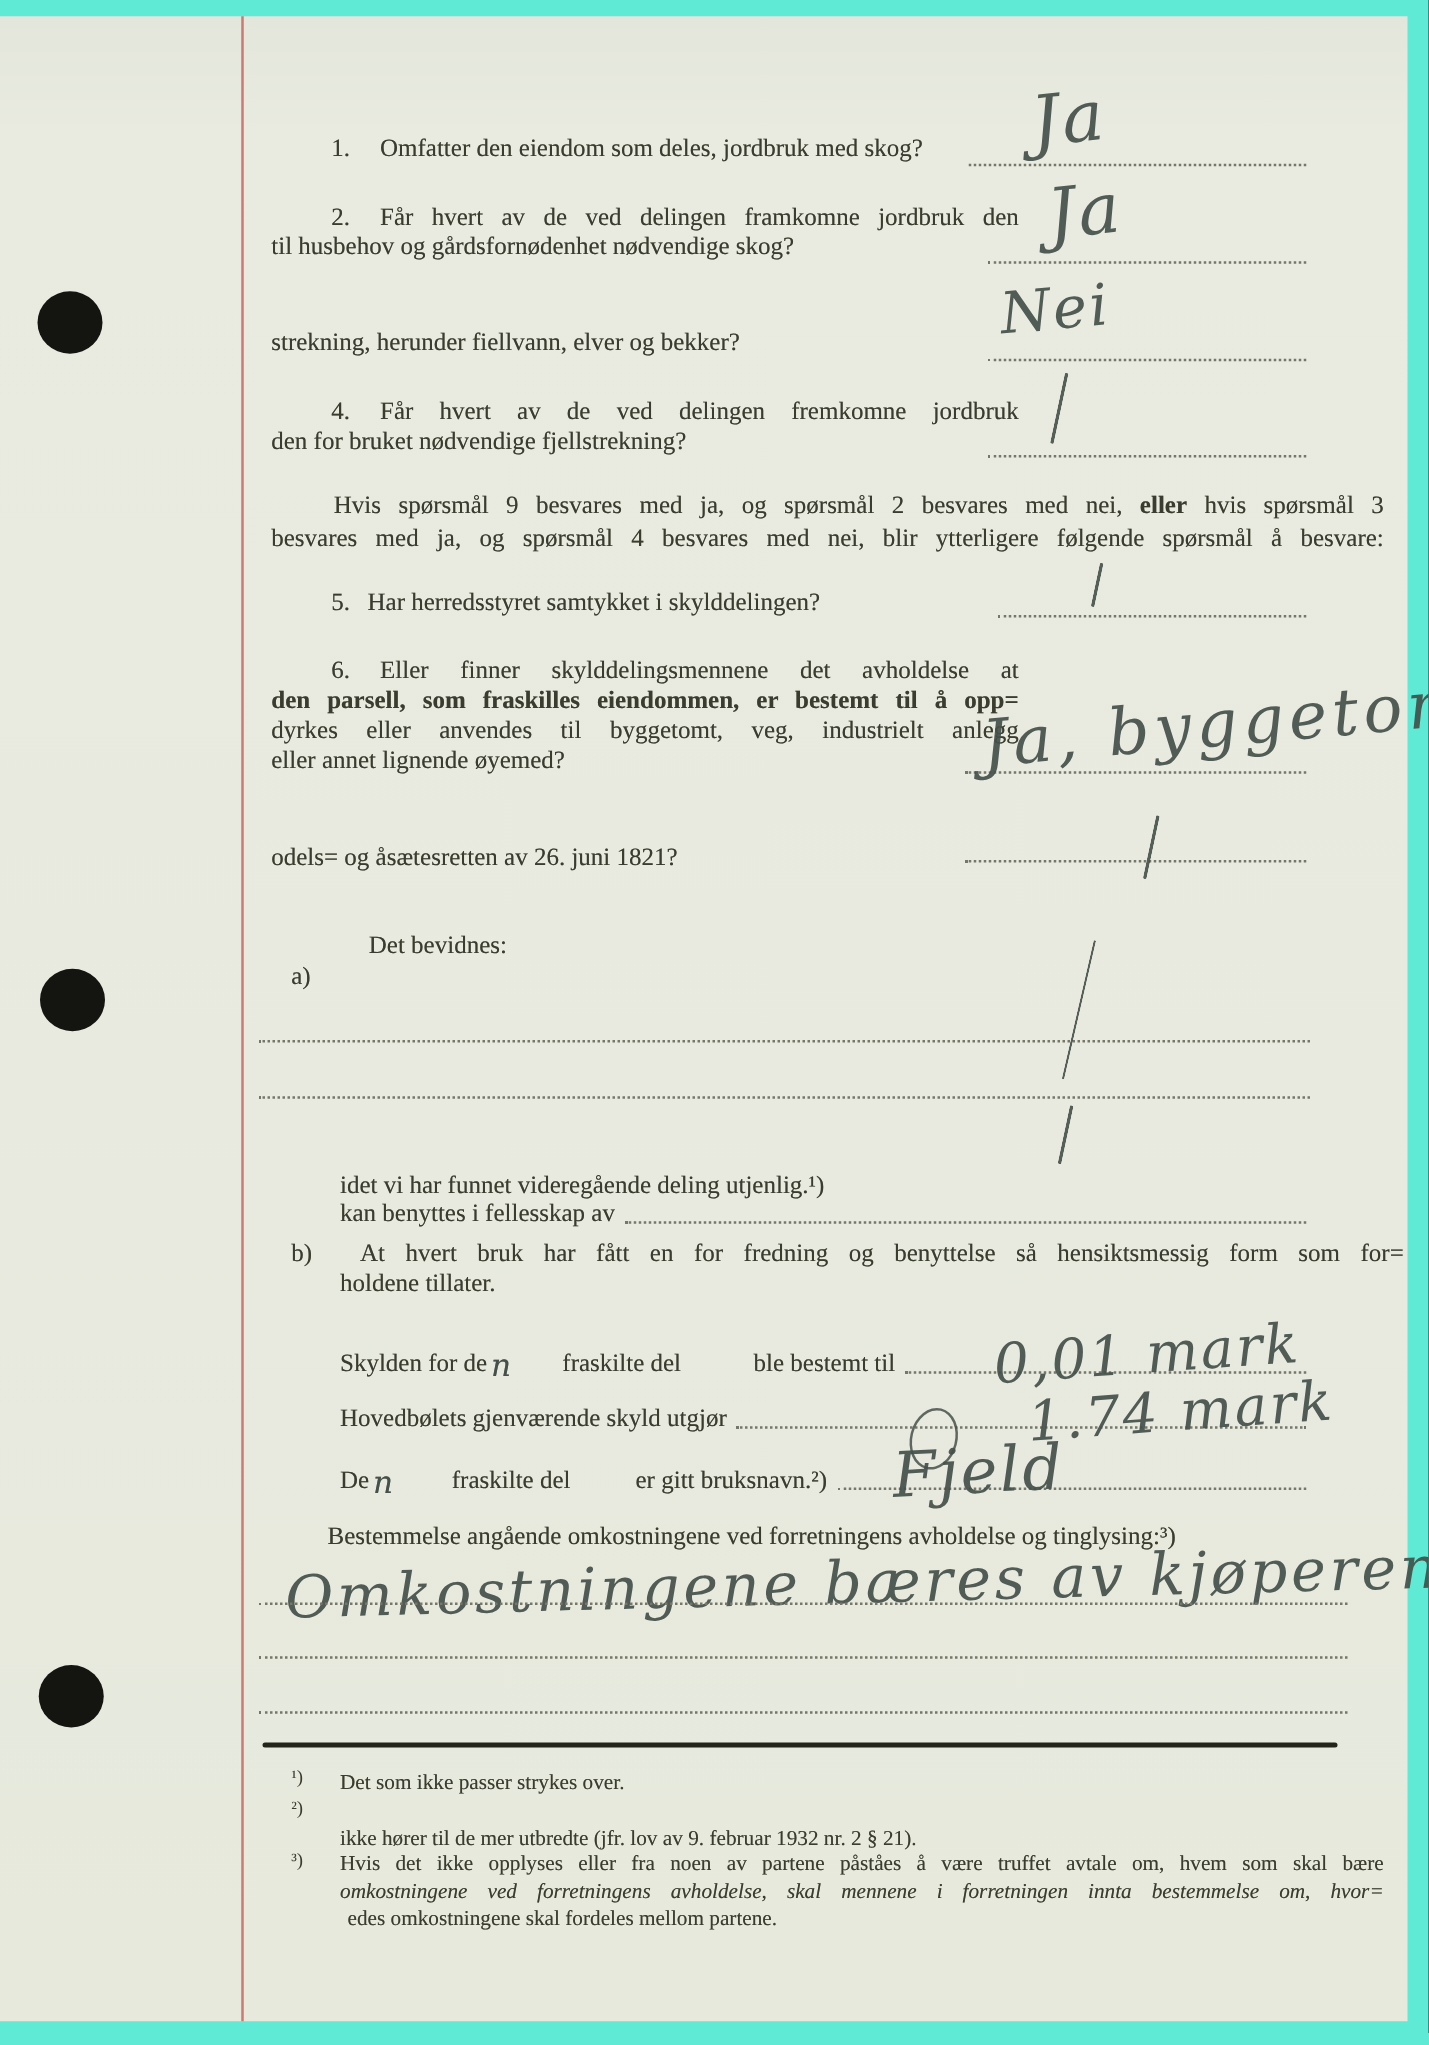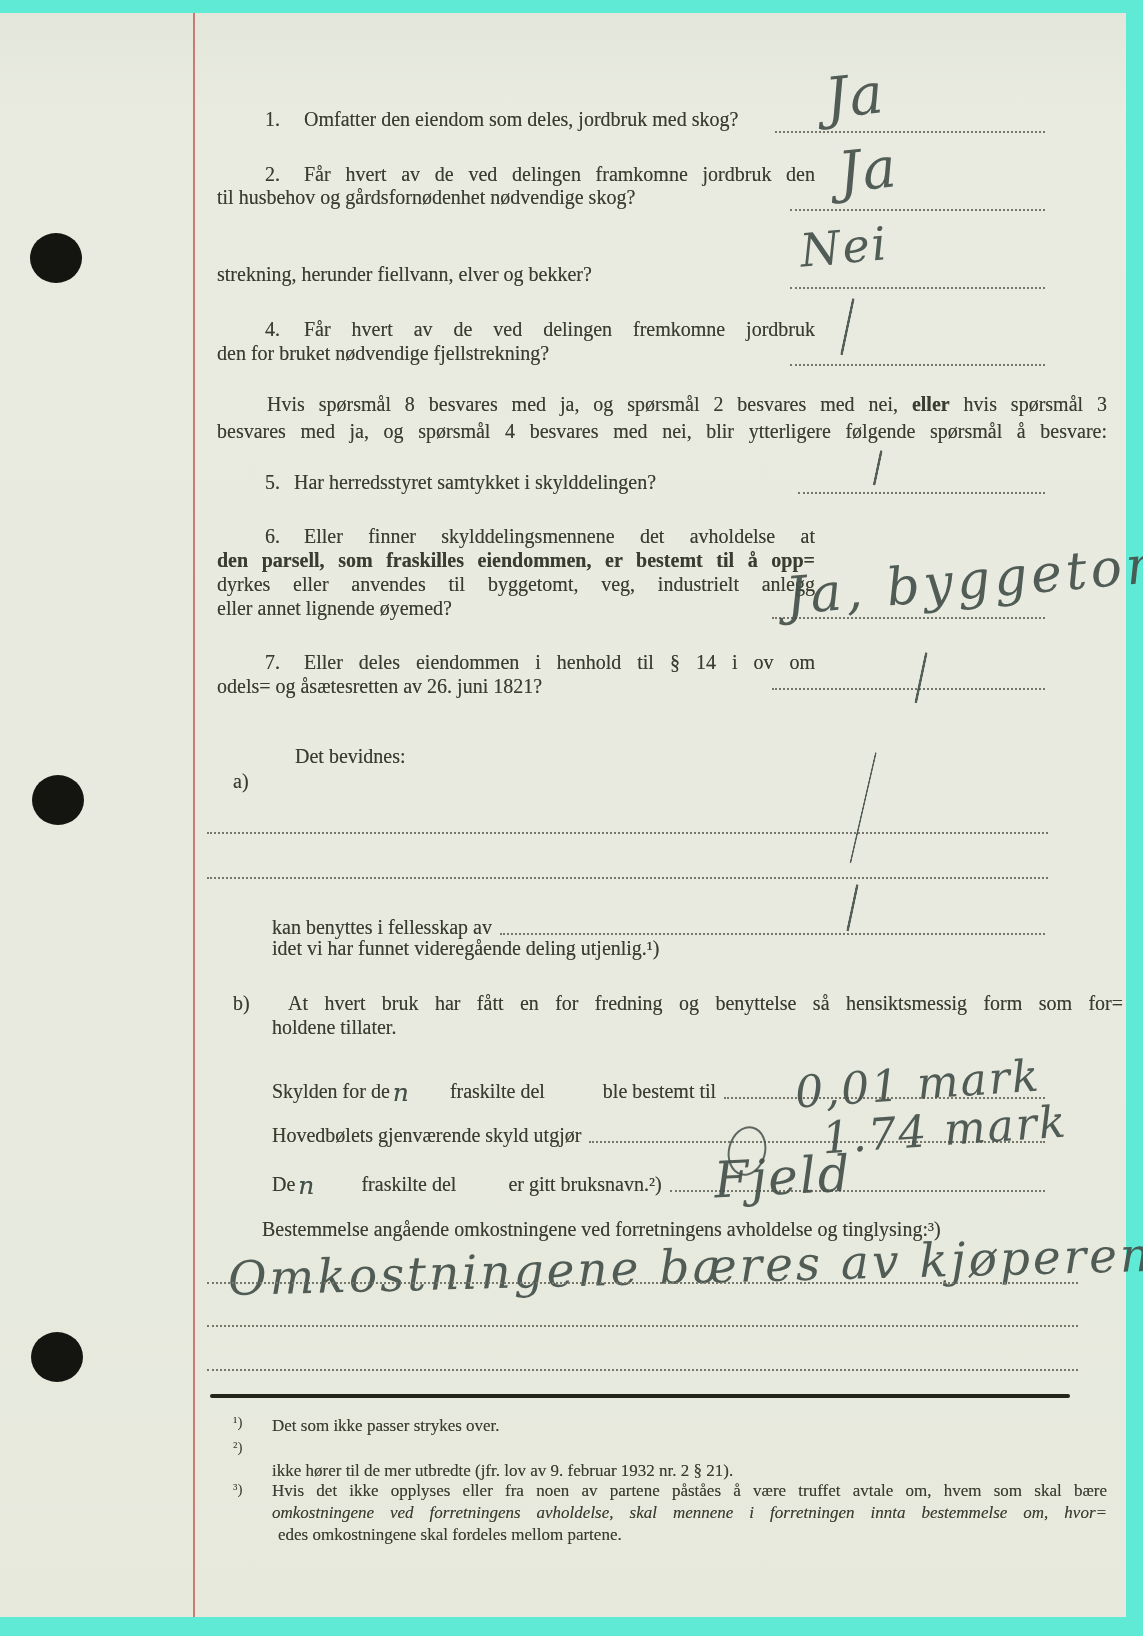--- a/index.html
+++ b/index.html
@@ -63,53 +63,50 @@
   <div class="hand" style="left:800px;top:224px;font-size:46px;transform:rotate(-5deg);">Nei</div>
 
   <div class="block jf" style="left:217px;top:317px;width:598px;padding-left:48px;">
     <span class="qnum">4.</span><span>Får hvert av de ved delingen fremkomne jordbruk</span>
   </div>
   <div class="block" style="left:217px;top:341px;width:598px;">den for bruket nødvendige fjellstrekning?</div>
   <div class="dot" style="left:790px;top:364px;width:255px;"></div>
   <div class="slash" style="left:852px;top:298px;height:58px;"></div>
 
   <div class="block jf" style="left:217px;top:392px;width:890px;padding-left:50px;">
-    <span>Hvis spørsmål 8 besvares med ja, og spørsmål 2 besvares med nei, </span><b>eller</b><span> hvis spørsmål 3</span>
+    <span>Hvis spørsmål 9 besvares med ja, og spørsmål 2 besvares med nei, </span><b>eller</b><span> hvis spørsmål 3</span>
   </div>
   <div class="block jf" style="left:217px;top:419px;width:890px;">besvares med ja, og spørsmål 4 besvares med nei, blir ytterligere følgende spørsmål å besvare:</div>
 
   <div class="block" style="left:217px;top:470px;width:598px;padding-left:48px;">
     <span style="margin-right:14px;" class="qnum">5.</span><span>Har herredsstyret samtykket i skylddelingen?</span>
   </div>
   <div class="dot" style="left:798px;top:492px;width:247px;"></div>
   <div class="slash" style="left:880px;top:450px;height:36px;"></div>
 
   <div class="block jf" style="left:217px;top:524px;width:598px;padding-left:48px;">
     <span class="qnum">6.</span><span>Eller finner skylddelingsmennene det avholdelse at</span>
   </div>
   <div class="block jf" style="left:217px;top:548px;width:598px;font-weight:bold;">den parsell, som fraskilles eiendommen, er bestemt til å opp=</div>
   <div class="block jf" style="left:217px;top:572px;width:598px;">dyrkes eller anvendes til byggetomt, veg, industrielt anlegg</div>
   <div class="block" style="left:217px;top:596px;width:598px;">eller annet lignende øyemed?</div>
   <div class="dot" style="left:772px;top:617px;width:273px;"></div>
   <div class="hand" style="left:785px;top:552px;font-size:52px;letter-spacing:4px;transform:rotate(-5deg);">Ja, byggetomt</div>
 
-  <div class="block jf" style="left:217px;top:650px;width:598px;padding-left:48px;">
-    <span class="qnum">7.</span><span>Eller deles eiendommen i henhold til § 14 i ov om</span>
-  </div>
   <div class="block" style="left:217px;top:674px;width:598px;">odels= og åsætesretten av 26. juni 1821?</div>
   <div class="dot" style="left:772px;top:688px;width:273px;"></div>
   <div class="slash" style="left:925px;top:652px;height:52px;"></div>
 
   <div class="print" style="left:295px;top:744px;">Det bevidnes:</div>
   <div class="print" style="left:233px;top:769px;">a)</div>
   <div class="dot" style="left:207px;top:832px;width:841px;"></div>
   <div class="dot" style="left:207px;top:877px;width:841px;"></div>
   <div class="slash" style="left:875px;top:752px;height:114px;border-left-width:2.5px;transform:rotate(13deg);"></div>
 
-  <div class="row" style="left:272px;top:915px;width:773px;">
+  <div class="row" style="left:272px;top:959px;width:773px;">
     <span>kan benyttes i fellesskap av</span>
     <span class="leader"></span>
   </div>
   <div class="slash" style="left:856px;top:884px;height:48px;"></div>
   <div class="print" style="left:272px;top:936px;">idet vi har funnet videregående deling utjenlig.¹)</div>
 
   <div class="print" style="left:233px;top:991px;">b)</div>
   <div class="block jf" style="left:288px;top:991px;width:835px;">At hvert bruk har fått en for fredning og benyttelse så hensiktsmessig form som for=</div>
   <div class="block" style="left:272px;top:1015px;width:835px;">holdene tillater.</div>
 

